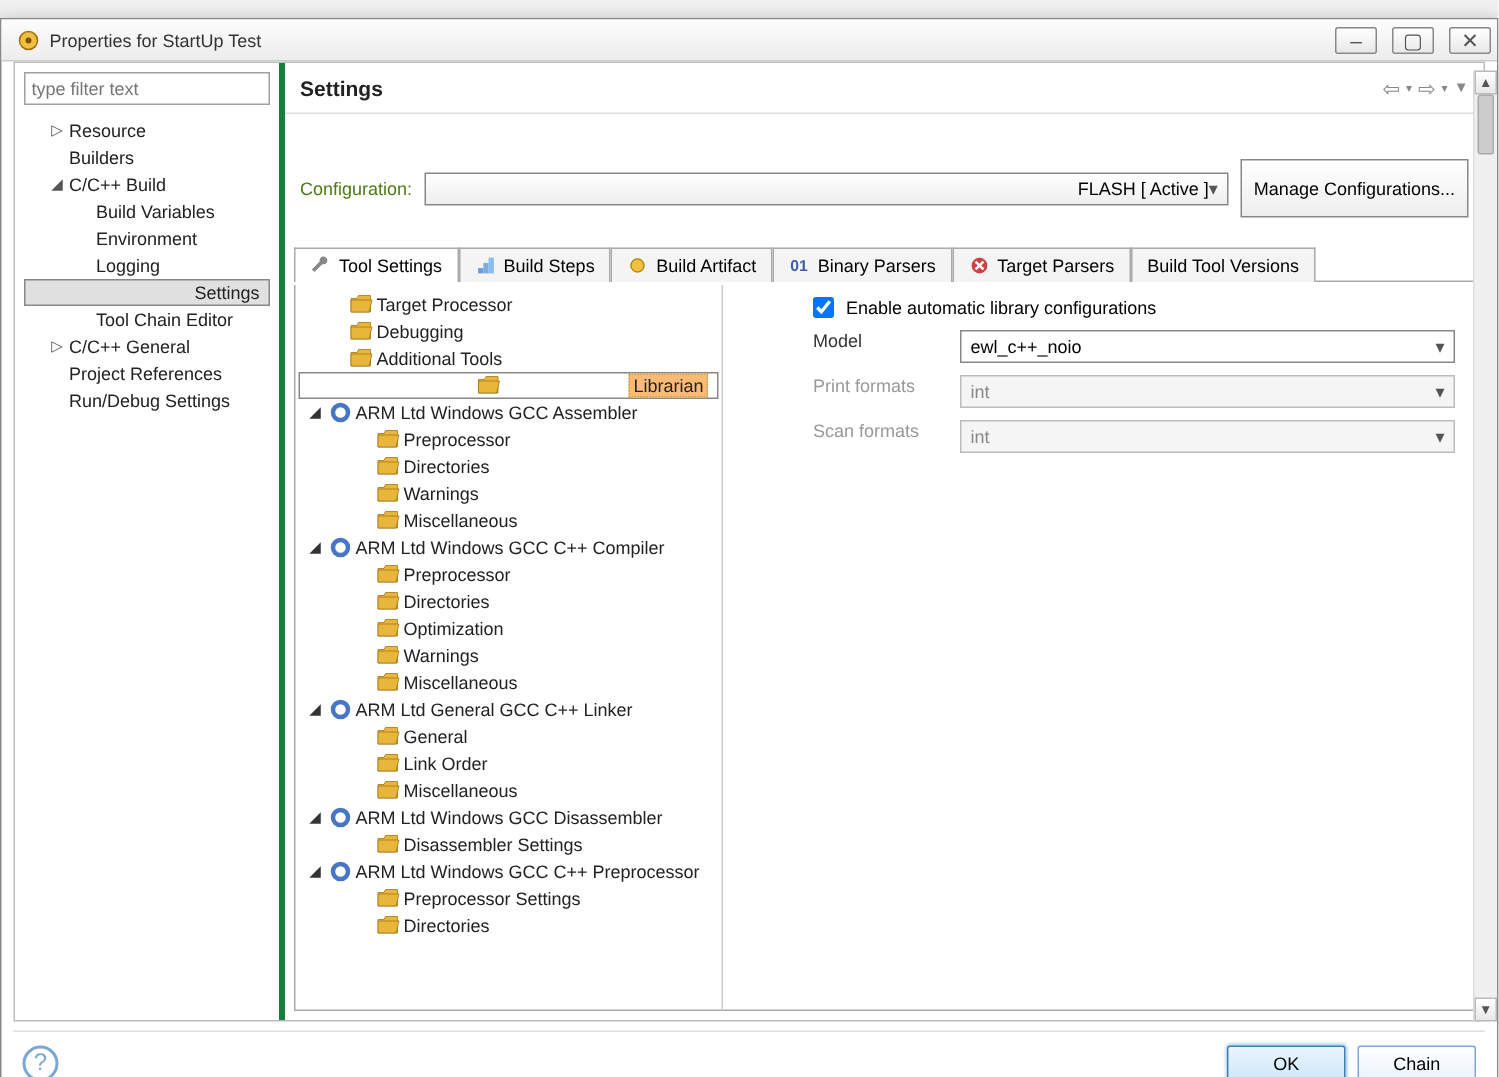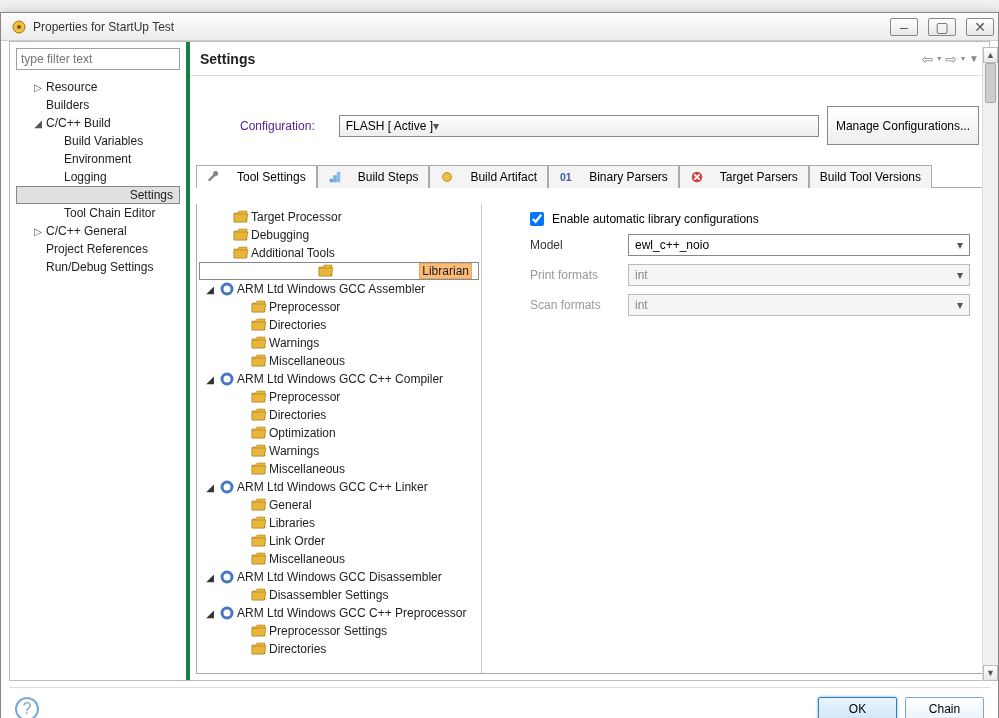--- a/index.html
+++ b/index.html
@@ -25,47 +25,47 @@
 .nav-tree .indent1 { padding-left: 16px; }
 .nav-tree .indent2 { padding-left: 34px; }
 
 .right-pane { flex: 1; display: flex; flex-direction: column; }
 .header-row { display: flex; align-items: center; justify-content: space-between; height: 34px; padding: 0 10px; border-bottom: 1px solid #ddd; }
 .header-row h2 { font-size: 14px; font-weight: 700; color: #222; }
 .hdr-icons { display: flex; align-items: center; gap: 4px; color: #888; }
 .hdr-icons span { font-size: 14px; }
 
 .config-row { display: flex; align-items: center; padding: 30px 10px 20px 10px; gap: 8px; }
-.config-row label { color: #4c1d95; margin-left: 40px; }
-.config-select { flex: 1; height: 22px; border: 1px solid #888; background: linear-gradient(#fff,#eee); padding: 0 6px; display: flex; align-items: center; justify-content: flex-start; margin-left: 16px; }
+.config-row label { color: #4d7c0f; }
+.config-select { flex: 1; height: 22px; border: 1px solid #888; background: linear-gradient(#fff,#eee); padding: 0 6px; display: flex; align-items: center; justify-content: flex-end; }
 .config-select .dd { color: #555; }
 .manage-btn { height: 39px; padding: 0 8px; border: 1px solid #888; background: linear-gradient(#fff,#eee); }
 
 .tabs { display: flex; border-bottom: 1px solid #aaa; margin: 0 6px; }
-.tab { padding: 4px 10px; border: 1px solid #aaa; border-bottom: none; margin-right: 0; margin-bottom: -1px; background: #f4f4f4; display: flex; align-items: center; gap: 16px; cursor: default; }
+.tab { padding: 4px 10px; border: 1px solid #aaa; border-bottom: none; margin-right: 0; margin-bottom: -1px; background: #f4f4f4; display: flex; align-items: center; gap: 5px; cursor: default; }
 .tab.active { background: #fff; }
 .tab-ico { width: 14px; height: 14px; display: inline-flex; align-items: center; justify-content: center; }
 
-.tab-body { flex: 1; display: flex; margin: 16px 6px 6px 6px; border: 1px solid #aaa; border-top: none; overflow: hidden; }
+.tab-body { flex: 1; display: flex; margin: 2px 6px 6px 6px; border: 1px solid #aaa; border-top: none; overflow: hidden; gap: 12px; }
 
 .tool-tree { width: 285px; border-right: 1px solid #ccc; overflow-y: auto; overflow-x: auto; padding: 4px 2px 16px 2px; position: relative; }
 .tool-tree::-webkit-scrollbar { height: 16px; width: 16px; }
 .tool-tree::-webkit-scrollbar-track { background: #f0f0f0; border: 1px solid #ddd; }
 .tool-tree::-webkit-scrollbar-thumb { background: #ccc; border: 1px solid #aaa; }
 .tool-tree .trow { display: flex; align-items: center; height: 18px; white-space: nowrap; cursor: default; }
 .tool-tree .trow.sel span.tlbl { background: #fdba74; border: 1px dotted #c0a050; padding: 0 2px; }
 .tool-tree .ttw { width: 14px; text-align: center; font-size: 10px; color: #333; }
 .tool-tree .tico { width: 16px; height: 16px; display: inline-flex; align-items: center; justify-content: center; margin: 0 2px; }
 .tool-tree .tlbl { color: #222; }
 .tool-tree .d0 { padding-left: 4px; }
 .tool-tree .d1 { padding-left: 18px; }
 .tool-tree .d2 { padding-left: 36px; }
 
 .settings-panel { flex: 1; padding: 8px 12px; position: relative; }
-.sp-row { display: flex; align-items: center; gap: 8px; margin-bottom: 8px; padding-left: 36px; }
+.sp-row { display: flex; align-items: flex-start; gap: 8px; margin-bottom: 8px; padding-left: 36px; }
 .sp-row label { width: 90px; color: #333; }
 .sp-row.disabled label { color: #999; }
 .chk { width: 14px; height: 14px; }
 .sel { flex: 1; height: 22px; border: 1px solid #888; background: #fff; padding: 0 6px; display: flex; align-items: center; justify-content: space-between; }
 .sel.disabled { background: #f5f5f5; color: #888; border-color: #bbb; }
 .sel .dd { color: #555; }
 
 .vscroll { position: absolute; right: 0; top: 34px; bottom: 48px; width: 16px; background: #f0f0f0; border-left: 1px solid #ddd; }
 .vscroll .vbtn { height: 16px; border: 1px solid #bbb; background: linear-gradient(#fff,#e8e8e8); display: flex; align-items: center; justify-content: center; font-size: 9px; color: #555; }
 .vscroll .vtrack { position: absolute; top: 16px; bottom: 16px; left: 0; right: 0; }
@@ -375,41 +375,31 @@
               <span class="tlbl">Miscellaneous</span>
             </div>
             <div class="trow d0">
               <span class="ttw">◢</span>
               <span class="tico">
                 <svg viewBox="0 0 16 16">
                   <circle cx="8" cy="8" r="5" fill="none" stroke="#4676c4" stroke-width="3"></circle>
                   <circle cx="8" cy="8" r="2" fill="#fff"></circle>
                 </svg>
               </span>
-              <span class="tlbl">ARM Ltd Windows GCC C++ Linker</span>
+              <span class="tlbl">ARM Ltd General GCC C++ Linker</span>
             </div>
             <div class="trow d2">
               <span class="ttw"></span>
               <span class="tico">
                 <svg viewBox="0 0 16 16" class="folder-ico">
                   <path d="M1 4 L5 4 L6 2 L14 2 L14 13 L1 13 Z"></path>
                   <path d="M1 5 L15 5 L13 13 L1 13 Z" fill="#f8d77a"></path>
                 </svg>
               </span>
               <span class="tlbl">General</span>
-            </div>
-            <div class="trow d2">
-              <span class="ttw"></span>
-              <span class="tico">
-                <svg viewBox="0 0 16 16" class="folder-ico">
-                  <path d="M1 4 L5 4 L6 2 L14 2 L14 13 L1 13 Z"></path>
-                  <path d="M1 5 L15 5 L13 13 L1 13 Z" fill="#f8d77a"></path>
-                </svg>
-              </span>
-              <span class="tlbl">Libraries</span>
             </div>
             <div class="trow d2">
               <span class="ttw"></span>
               <span class="tico">
                 <svg viewBox="0 0 16 16" class="folder-ico">
                   <path d="M1 4 L5 4 L6 2 L14 2 L14 13 L1 13 Z"></path>
                   <path d="M1 5 L15 5 L13 13 L1 13 Z" fill="#f8d77a"></path>
                 </svg>
               </span>
               <span class="tlbl">Link Order</span>

